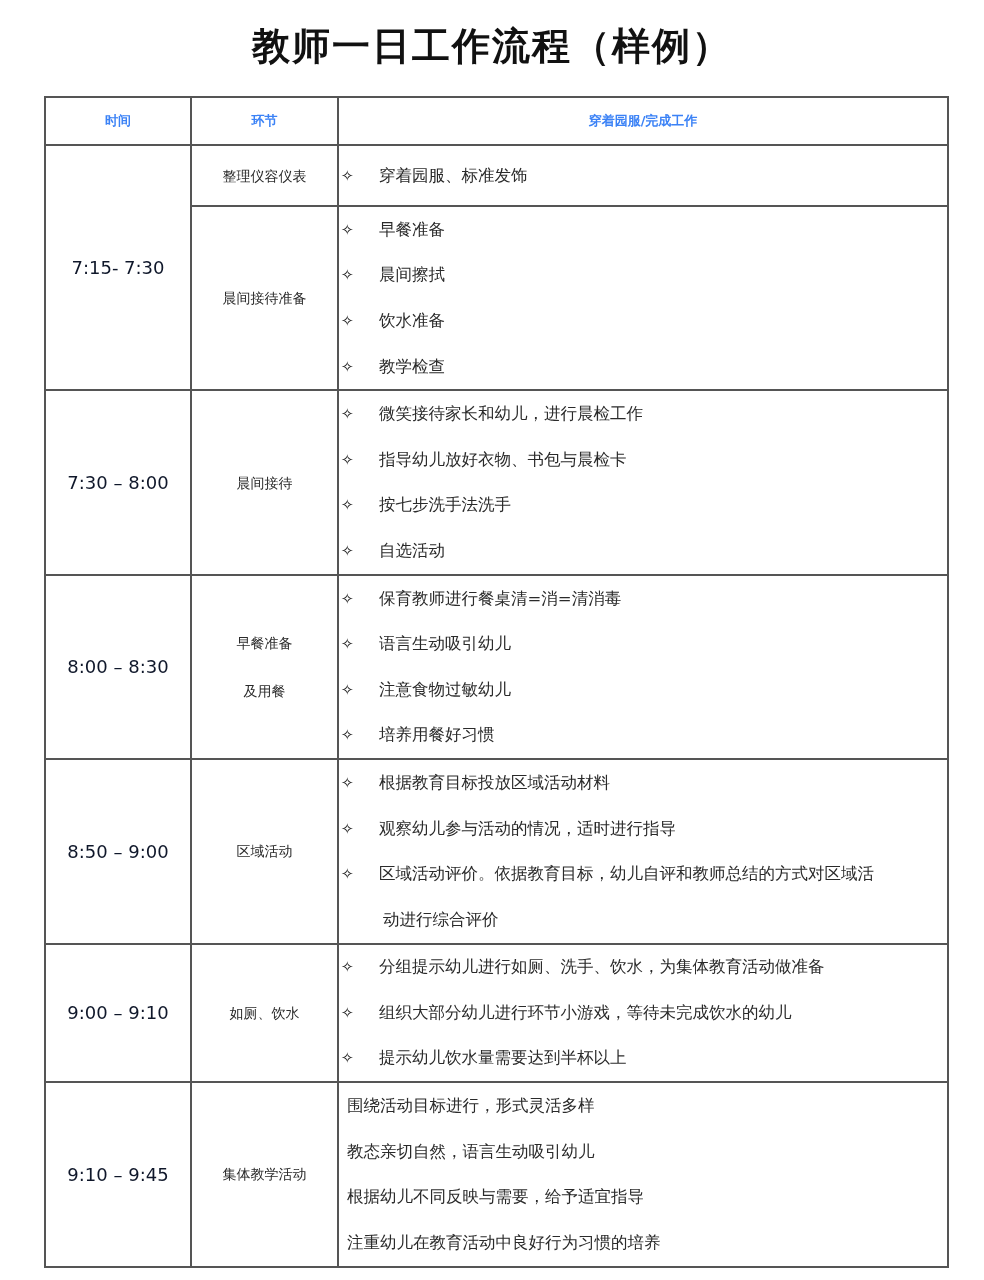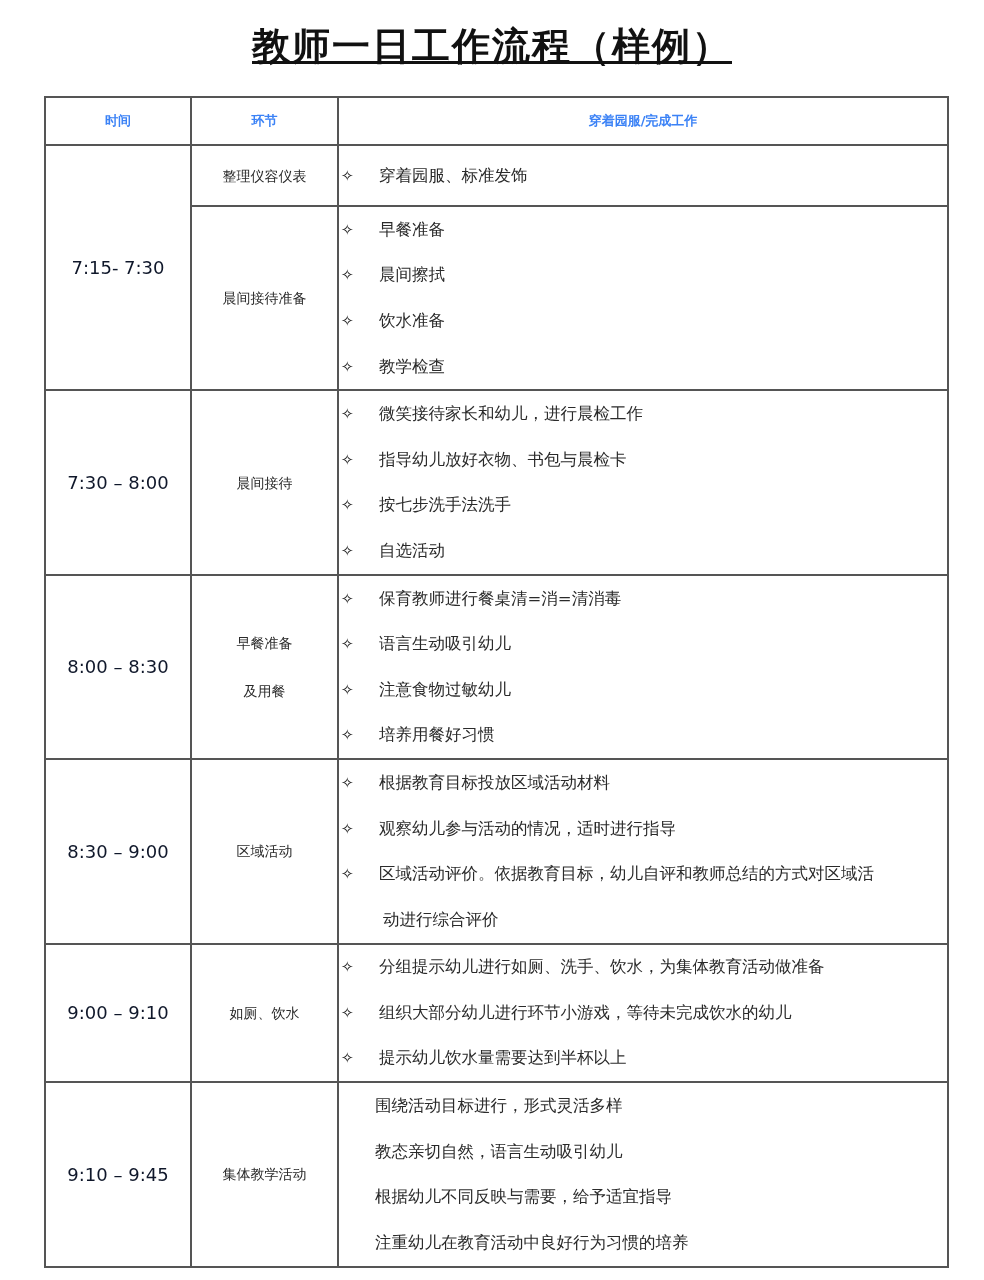--- a/index.html
+++ b/index.html
@@ -19,21 +19,20 @@
       position: absolute;
       top: 18px;
       left: 0;
       width: 984px;
       text-align: center;
       font-size: 38px;
       font-weight: bold;
       letter-spacing: 2px;
       color: #111111;
       line-height: 56px;
-      text-decoration: underline;
     }
     table.flow {
       position: absolute;
       top: 96px;
       left: 44px;
       width: 903px;
       border-collapse: collapse;
       table-layout: fixed;
     }
     table.flow td, table.flow th {
@@ -78,21 +77,20 @@
       flex: 0 0 38px;
       font-size: 15px;
       color: #222;
       padding-left: 2px;
     }
     .item.cont {
       padding-left: 44px;
     }
     .item.plain {
       padding-left: 0;
-      margin-left: 28px;
     }
   </style>
 </head>
 <body>
 
 <div class="title">教师一日工作流程（样例）</div>
 
 <table class="flow">
   <colgroup>
     <col style="width:146px">
@@ -197,21 +195,21 @@
         </div>
         <div class="item">
           <span class="bullet">✧</span>
           <span>培养用餐好习惯</span>
         </div>
       </td>
     </tr>
 
     <tr style="height:183px">
       <td class="time">
-        <span>8:30 – 9:00</span>
+        <span>8:50 – 9:00</span>
       </td>
       <td class="stage">
         <span>区域活动</span>
       </td>
       <td class="content" style="padding-top:0">
         <div class="item">
           <span class="bullet">✧</span>
           <span>根据教育目标投放区域活动材料</span>
         </div>
         <div class="item">

